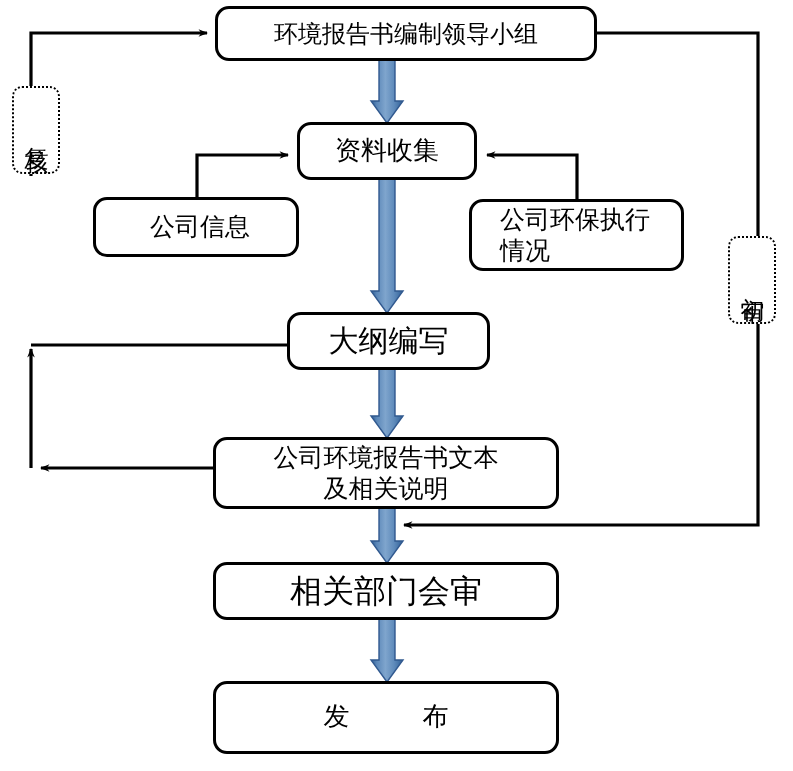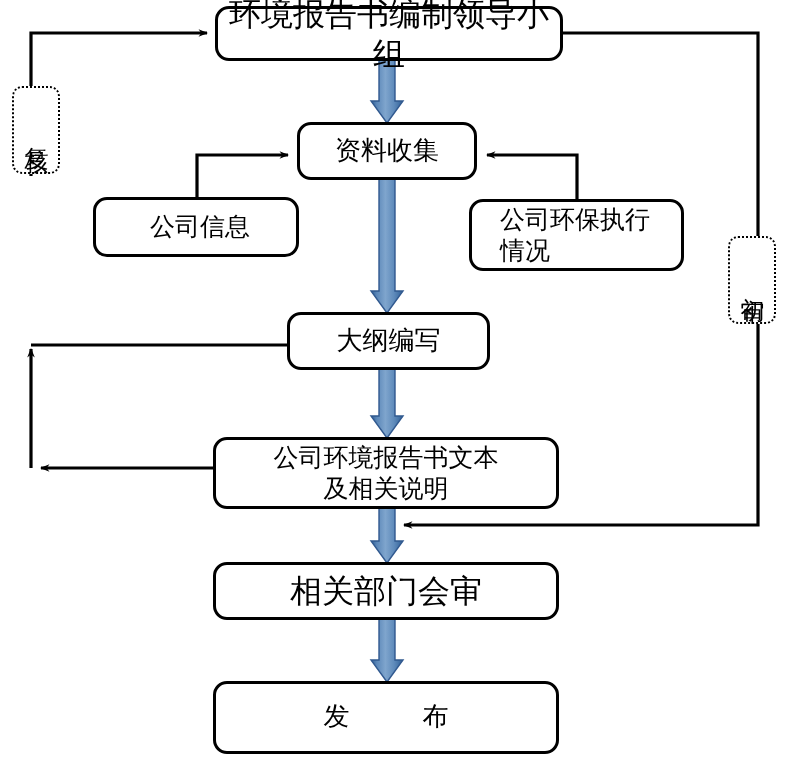--- a/index.html
+++ b/index.html
@@ -106,39 +106,39 @@
       <path d="M379,179 L395,179 L395,291 L403,291 L387,313 L371,291 L379,291 Z" fill="url(#bluegrad)" stroke="#31598f" stroke-width="1.4"></path>
 
       <path d="M379,369 L395,369 L395,416 L403,416 L387,438 L371,416 L379,416 Z" fill="url(#bluegrad)" stroke="#31598f" stroke-width="1.4"></path>
 
       <path d="M379,508 L395,508 L395,541 L403,541 L387,563 L371,541 L379,541 Z" fill="url(#bluegrad)" stroke="#31598f" stroke-width="1.4"></path>
 
       <path d="M379,619 L395,619 L395,660 L403,660 L387,682 L371,660 L379,660 Z" fill="url(#bluegrad)" stroke="#31598f" stroke-width="1.4"></path>
     </g>
   </svg>
 
-  <div class="node" style="left:215px; top:6px; width:348px; height:55px; font-size:32px;">
+  <div class="node" style="left:215px; top:6px; width:382px; height:55px; font-size:24px;">
     <span class="node-text">环境报告书编制领导小组</span>
   </div>
 
   <div class="node" style="left:297px; top:122px; width:180px; height:58px; font-size:26px;">
     <span class="node-text">资料收集</span>
   </div>
 
   <div class="node" style="left:93px; top:197px; width:206px; height:60px; font-size:25px;padding-left:8px;">
     <span class="node-text">公司信息</span>
   </div>
 
   <div class="node" style="left:469px; top:199px; width:215px; height:72px; font-size:25px;
               justify-content:flex-start; text-align:left; padding-left:28px;">
     <span class="node-text">公司环保执行
 情况</span>
   </div>
 
-  <div class="node" style="left:287px; top:312px; width:203px; height:58px; font-size:26px;">
+  <div class="node" style="left:287px; top:312px; width:203px; height:58px; font-size:30px;">
     <span class="node-text">大纲编写</span>
   </div>
 
   <div class="node" style="left:213px; top:437px; width:346px; height:72px; font-size:25px;justify-content:center;">
     <span class="node-text">公司环境报告书文本
 及相关说明</span>
   </div>
 
   <div class="node" style="left:213px; top:562px; width:346px; height:58px; font-size:32px;">
     <span class="node-text">相关部门会审</span>

